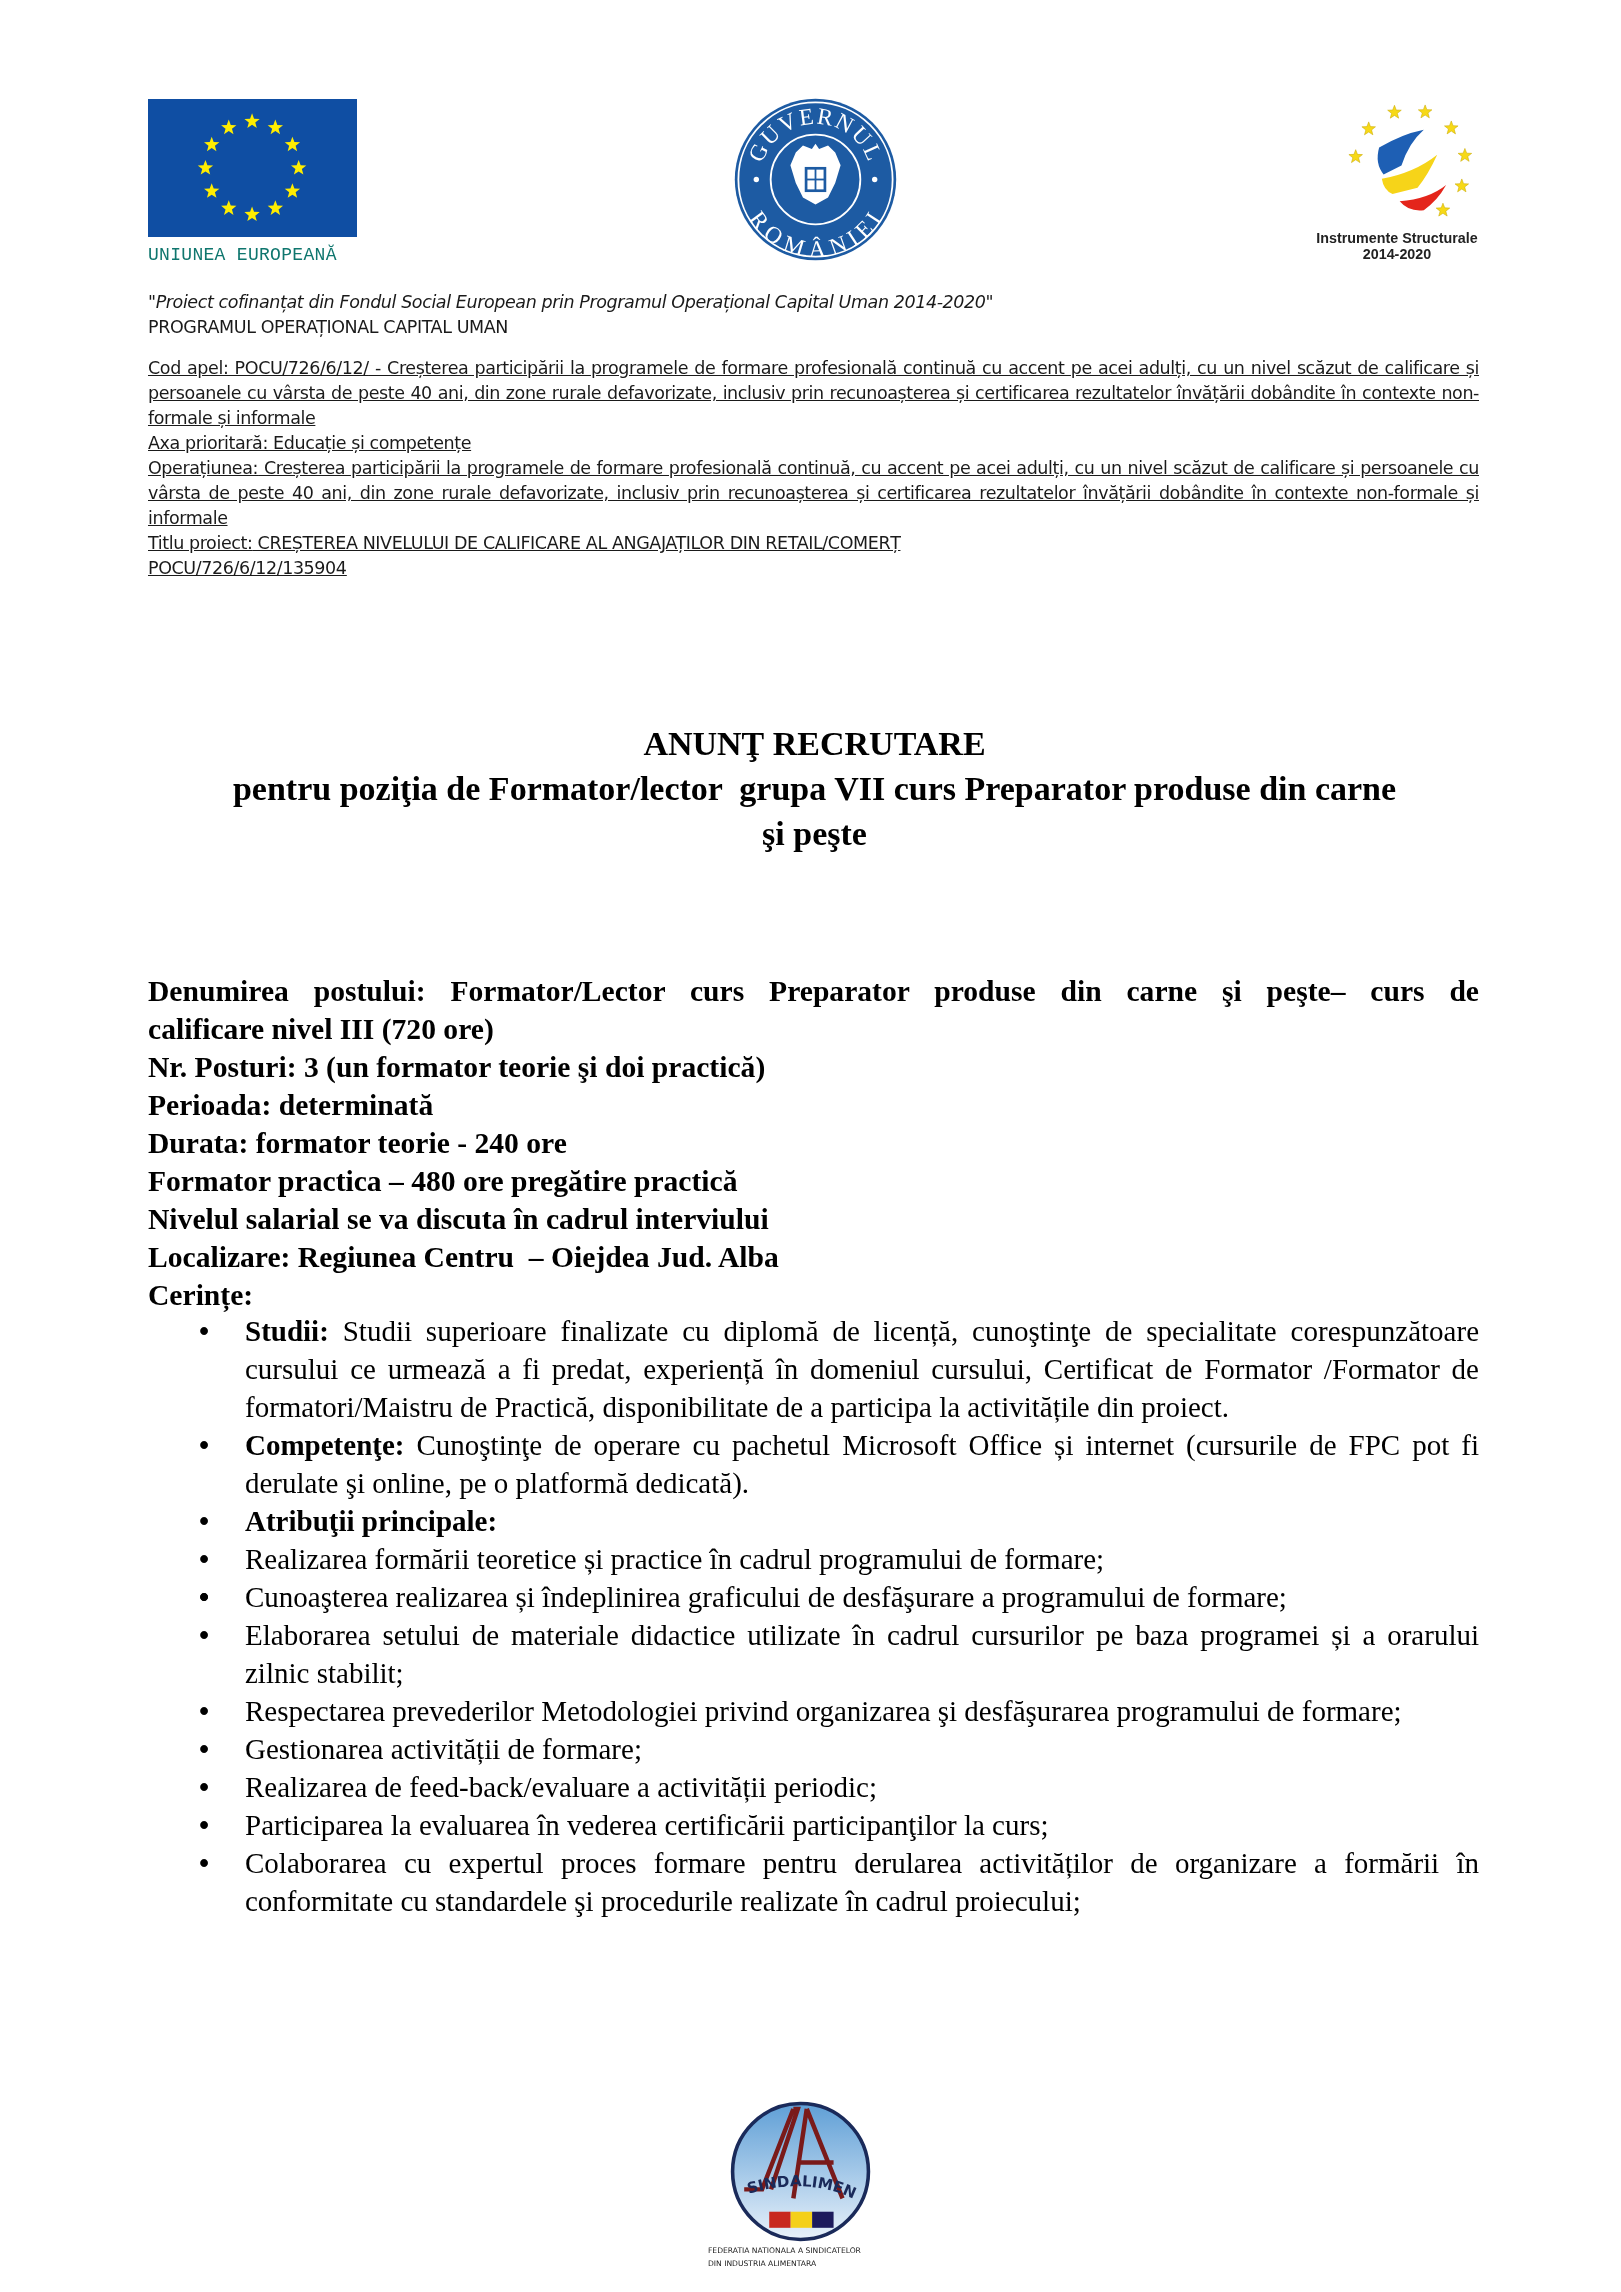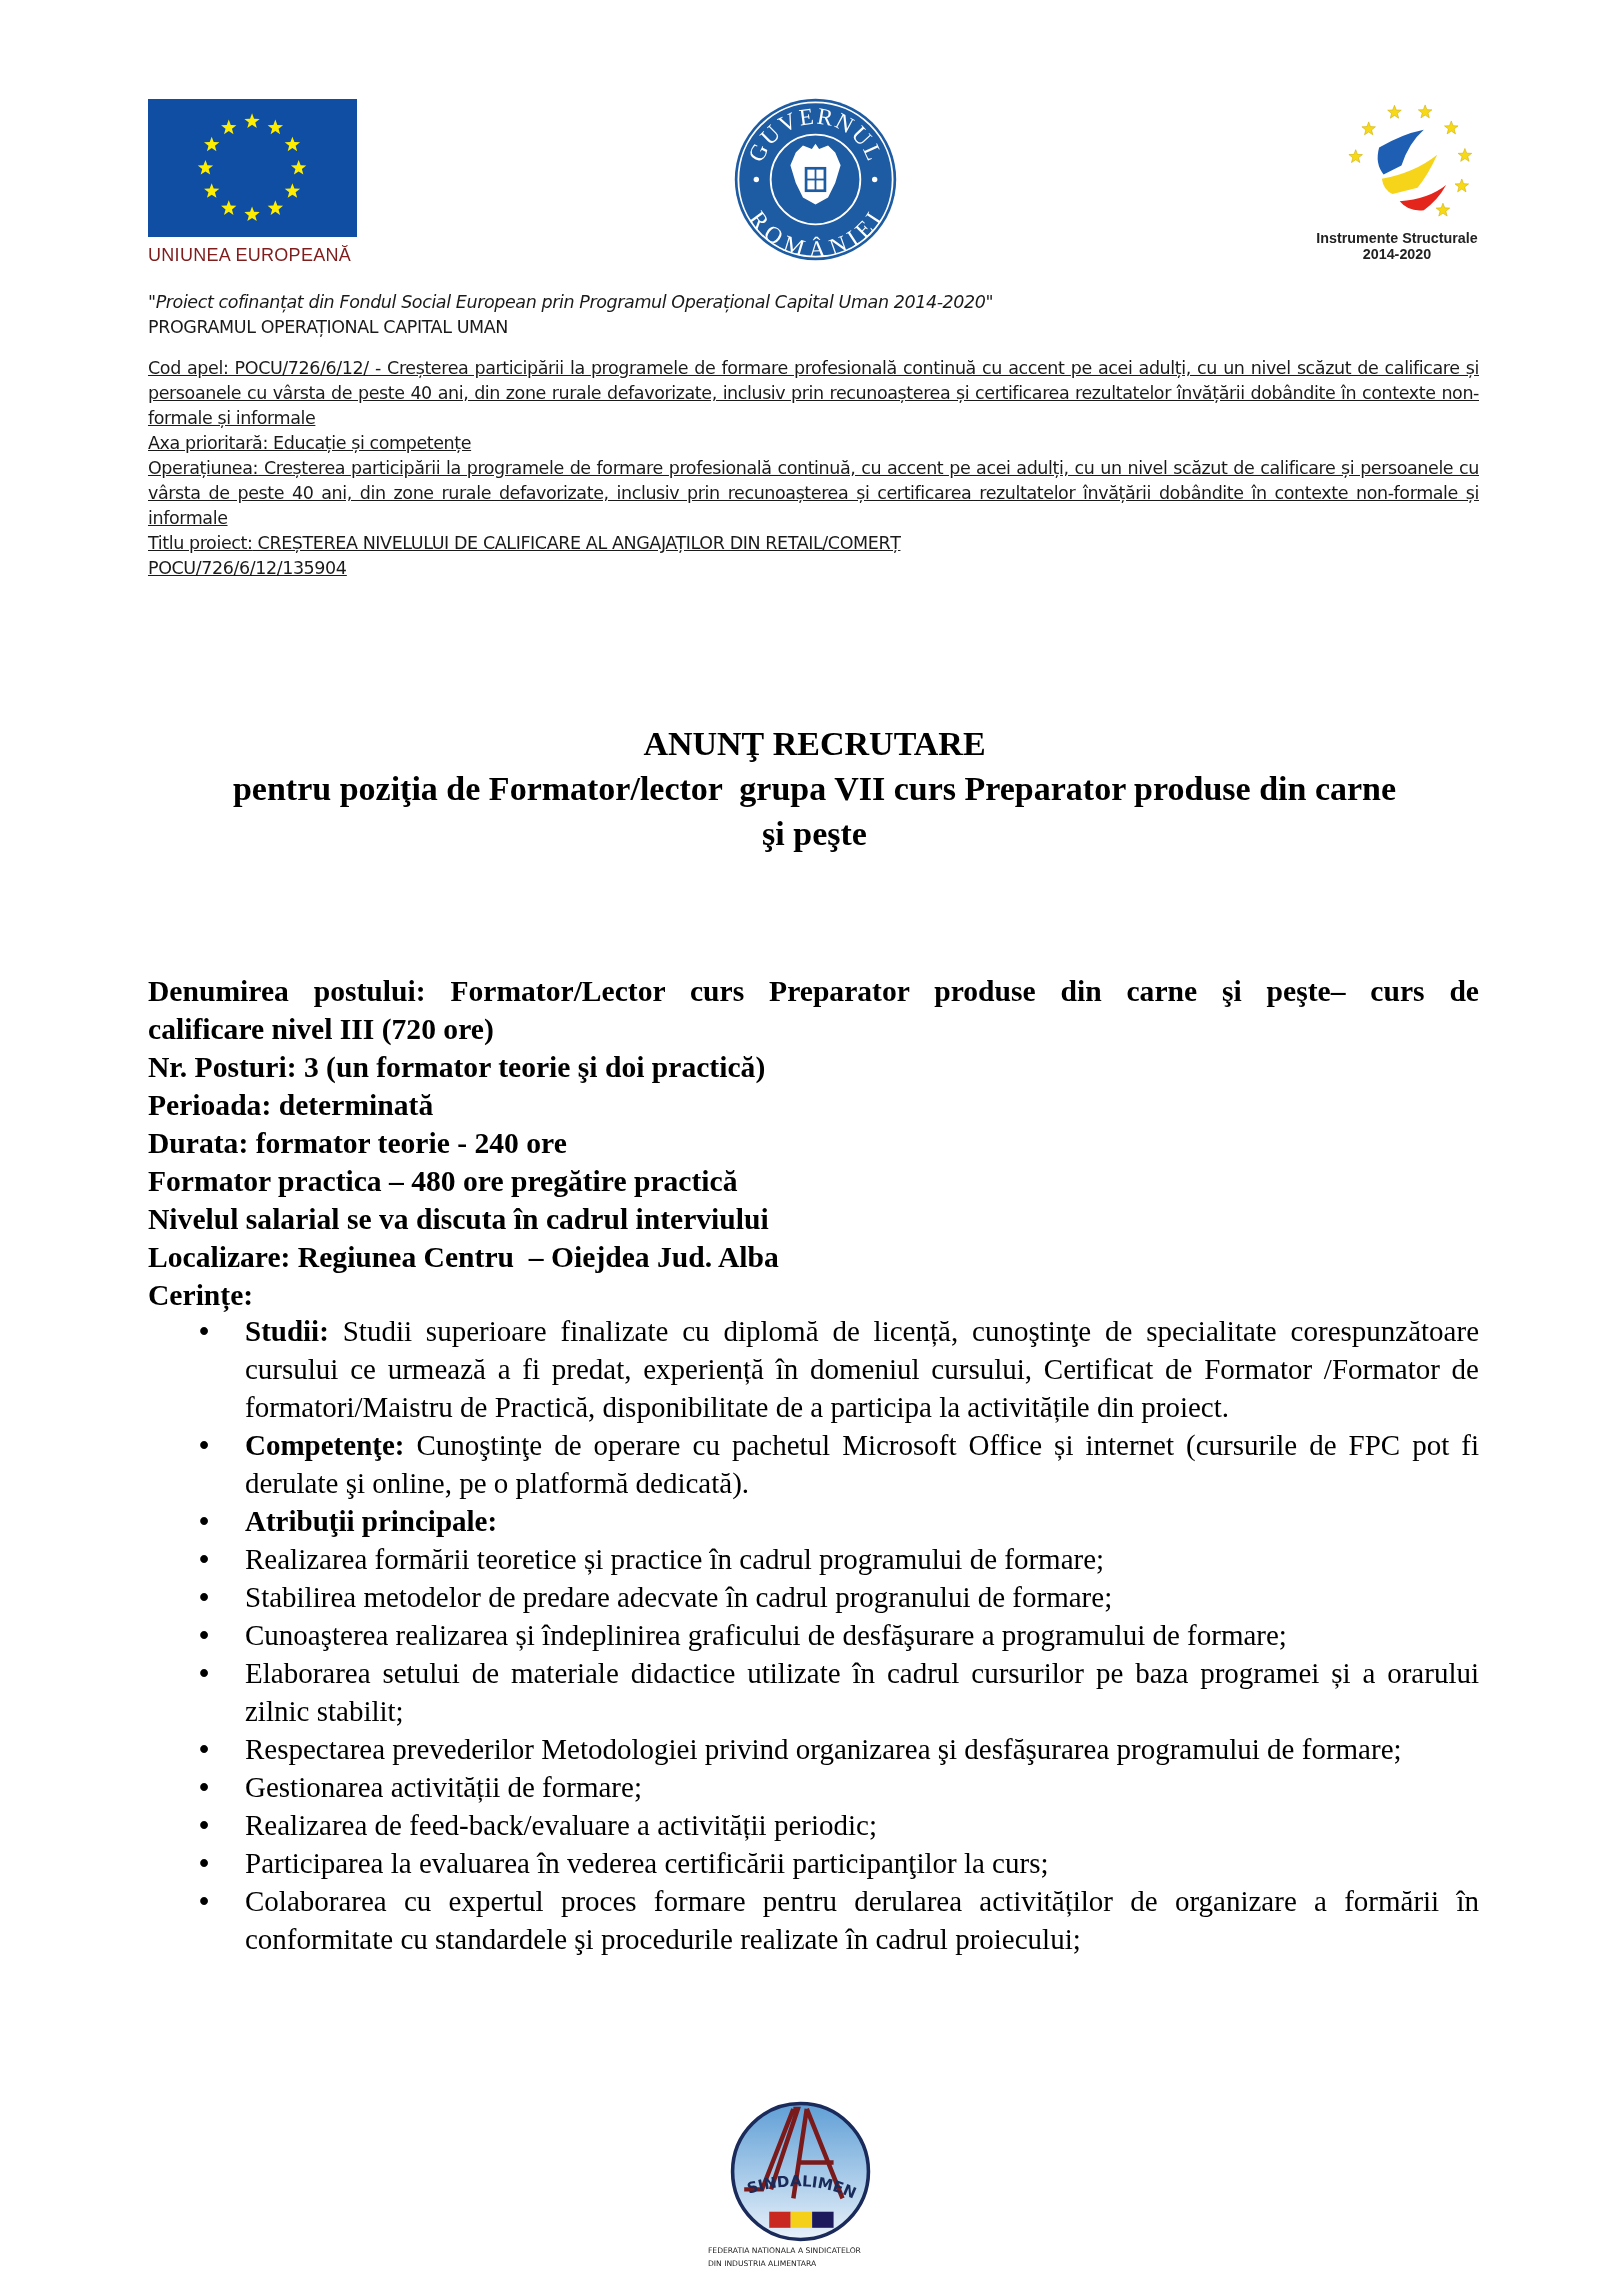--- a/index.html
+++ b/index.html
@@ -2,21 +2,21 @@
 <html style="font-size:14.3px"><head>
 <meta charset="utf-8">
 <style>
   html, body { margin: 0; padding: 0; background: #ffffff; }
   body { width: 1622px; height: 2293px; position: relative; overflow: hidden; color: #000; }
   .abs { position: absolute; }
 
   
   #eu-logo { left: 148px; top: 99px; width: 210px; height: 170px; }
   #eu-flag { position: absolute; left: 0; top: 0; width: 209px; height: 138px; background: #0f4ea3; }
-  #eu-label { position: absolute; left: 0; top: 146px; width: 215px; font-family: Liberation Sans, sans-serif; font-size: 18px; color: #7f1d1d; letter-spacing: 0.3px; white-space: nowrap; }
+  #eu-label { position: absolute; left: 0; top: 146px; width: 215px; font-family: Liberation Mono, monospace; font-size: 18px; color: #0f766e; letter-spacing: 0.3px; white-space: nowrap; }
 
   #gov-logo { left: 733px; top: 97px; width: 165px; height: 165px; }
 
   #is-logo { left: 1303px; top: 94px; width: 188px; height: 179px; }
   #is-label { position: absolute; left: 0; top: 136px; width: 188px; text-align: center; font-family: Liberation Sans, sans-serif; font-weight: bold; font-size: 14.3px; line-height: 16px; color: #222; }
 
   
   .hdr { font-family: "DejaVu Sans", sans-serif; font-size: 17.5px; color: #1a1a1a; line-height: 25px; letter-spacing: -0.4px; }
   #hdr-cofin { left: 148px; top: 290px; font-style: italic; white-space: nowrap; }
   #hdr-prog { left: 148px; top: 315px; white-space: nowrap; }
@@ -159,21 +159,21 @@
   </li>
   <li>
     <span class="bullet">•</span>
     <b>Competenţe:</b><span> Cunoştinţe de operare cu pachetul Microsoft Office și internet (cursurile de FPC pot fi derulate şi online, pe o platformă dedicată).</span>
   </li>
   <li>
     <span class="bullet">•</span>
     <b>Atribuţii principale:</b>
   </li>
   <li><span class="bullet">•</span><span>Realizarea formării teoretice și practice în cadrul programului de formare;</span></li>
-  <li><span class="bullet">•</span><span>Stabilirea metodelor de predare adecvate în cadrul progranului de formare;</span></li>
+  <li><span class="bullet">•</span></li>
   <li><span class="bullet">•</span><span>Cunoaşterea realizarea și îndeplinirea graficului de desfăşurare a programului de formare;</span></li>
   <li><span class="bullet">•</span><span>Elaborarea setului de materiale didactice utilizate în cadrul cursurilor pe baza programei și a orarului zilnic stabilit;</span></li>
   <li><span class="bullet">•</span><span>Respectarea prevederilor Metodologiei privind organizarea şi desfăşurarea programului de formare;</span></li>
   <li><span class="bullet">•</span><span>Gestionarea activității de formare;</span></li>
   <li><span class="bullet">•</span><span>Realizarea de feed-back/evaluare a activității periodic;</span></li>
   <li><span class="bullet">•</span><span>Participarea la evaluarea în vederea certificării participanţilor la curs;</span></li>
   <li><span class="bullet">•</span><span>Colaborarea cu expertul proces formare pentru derularea activităților de organizare a formării în conformitate cu standardele şi procedurile realizate în cadrul proiecului;</span></li>
 </ul>
 
 <div id="bottom-logo" class="abs">

